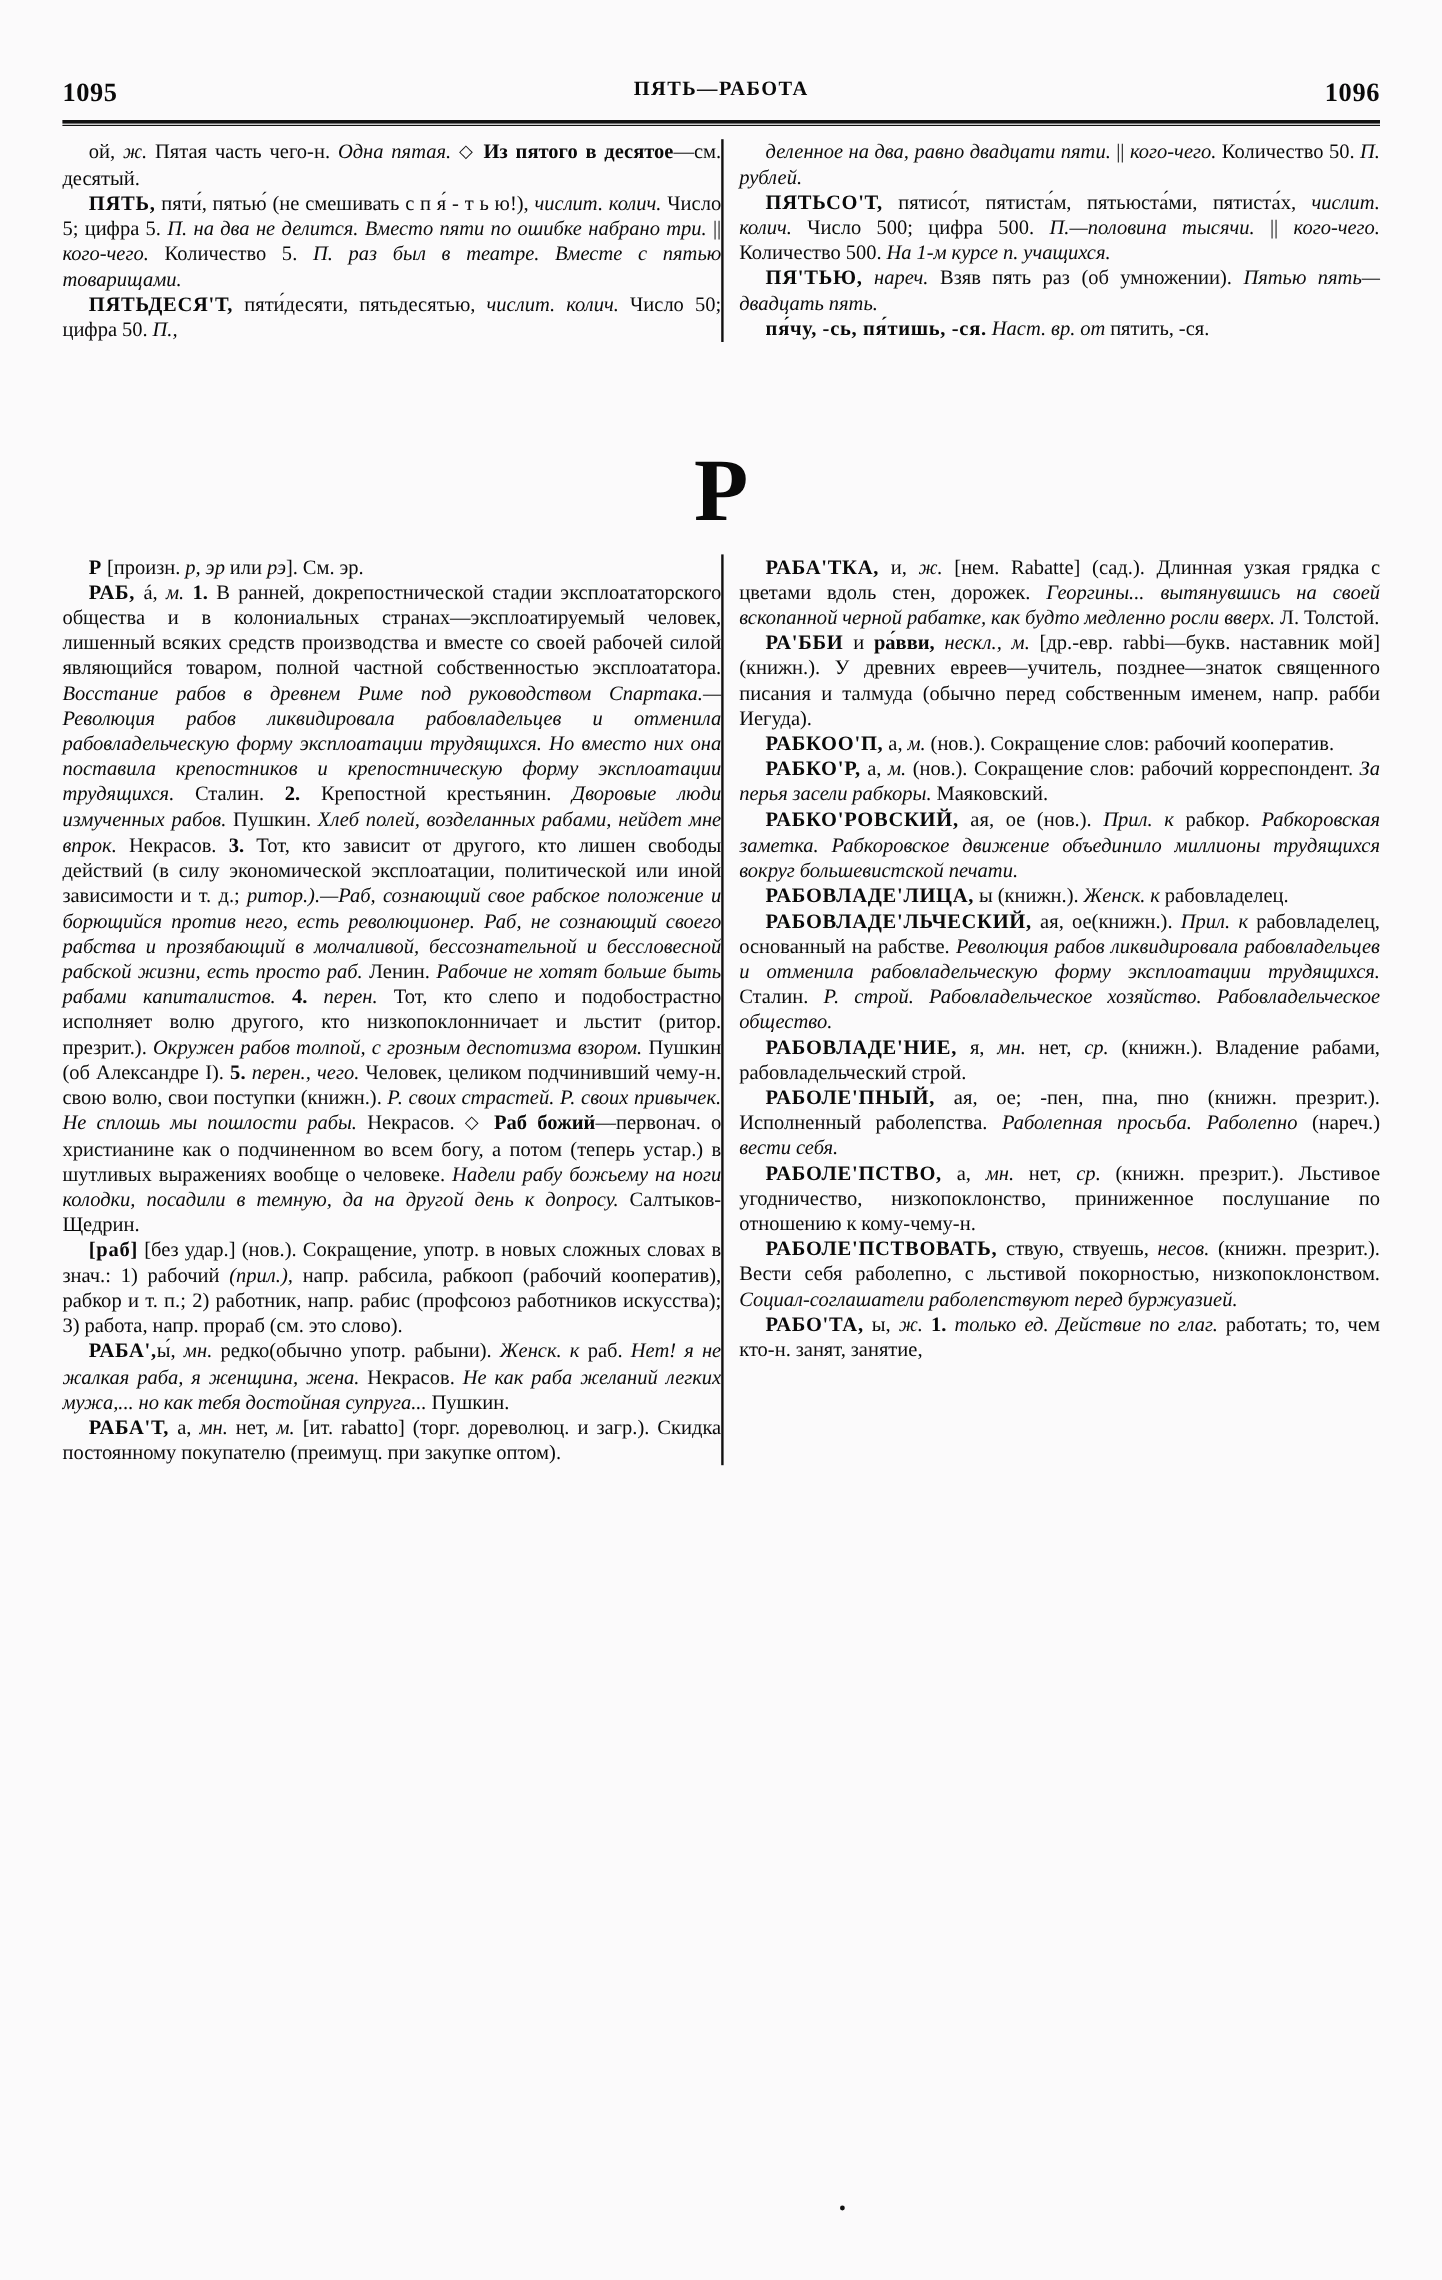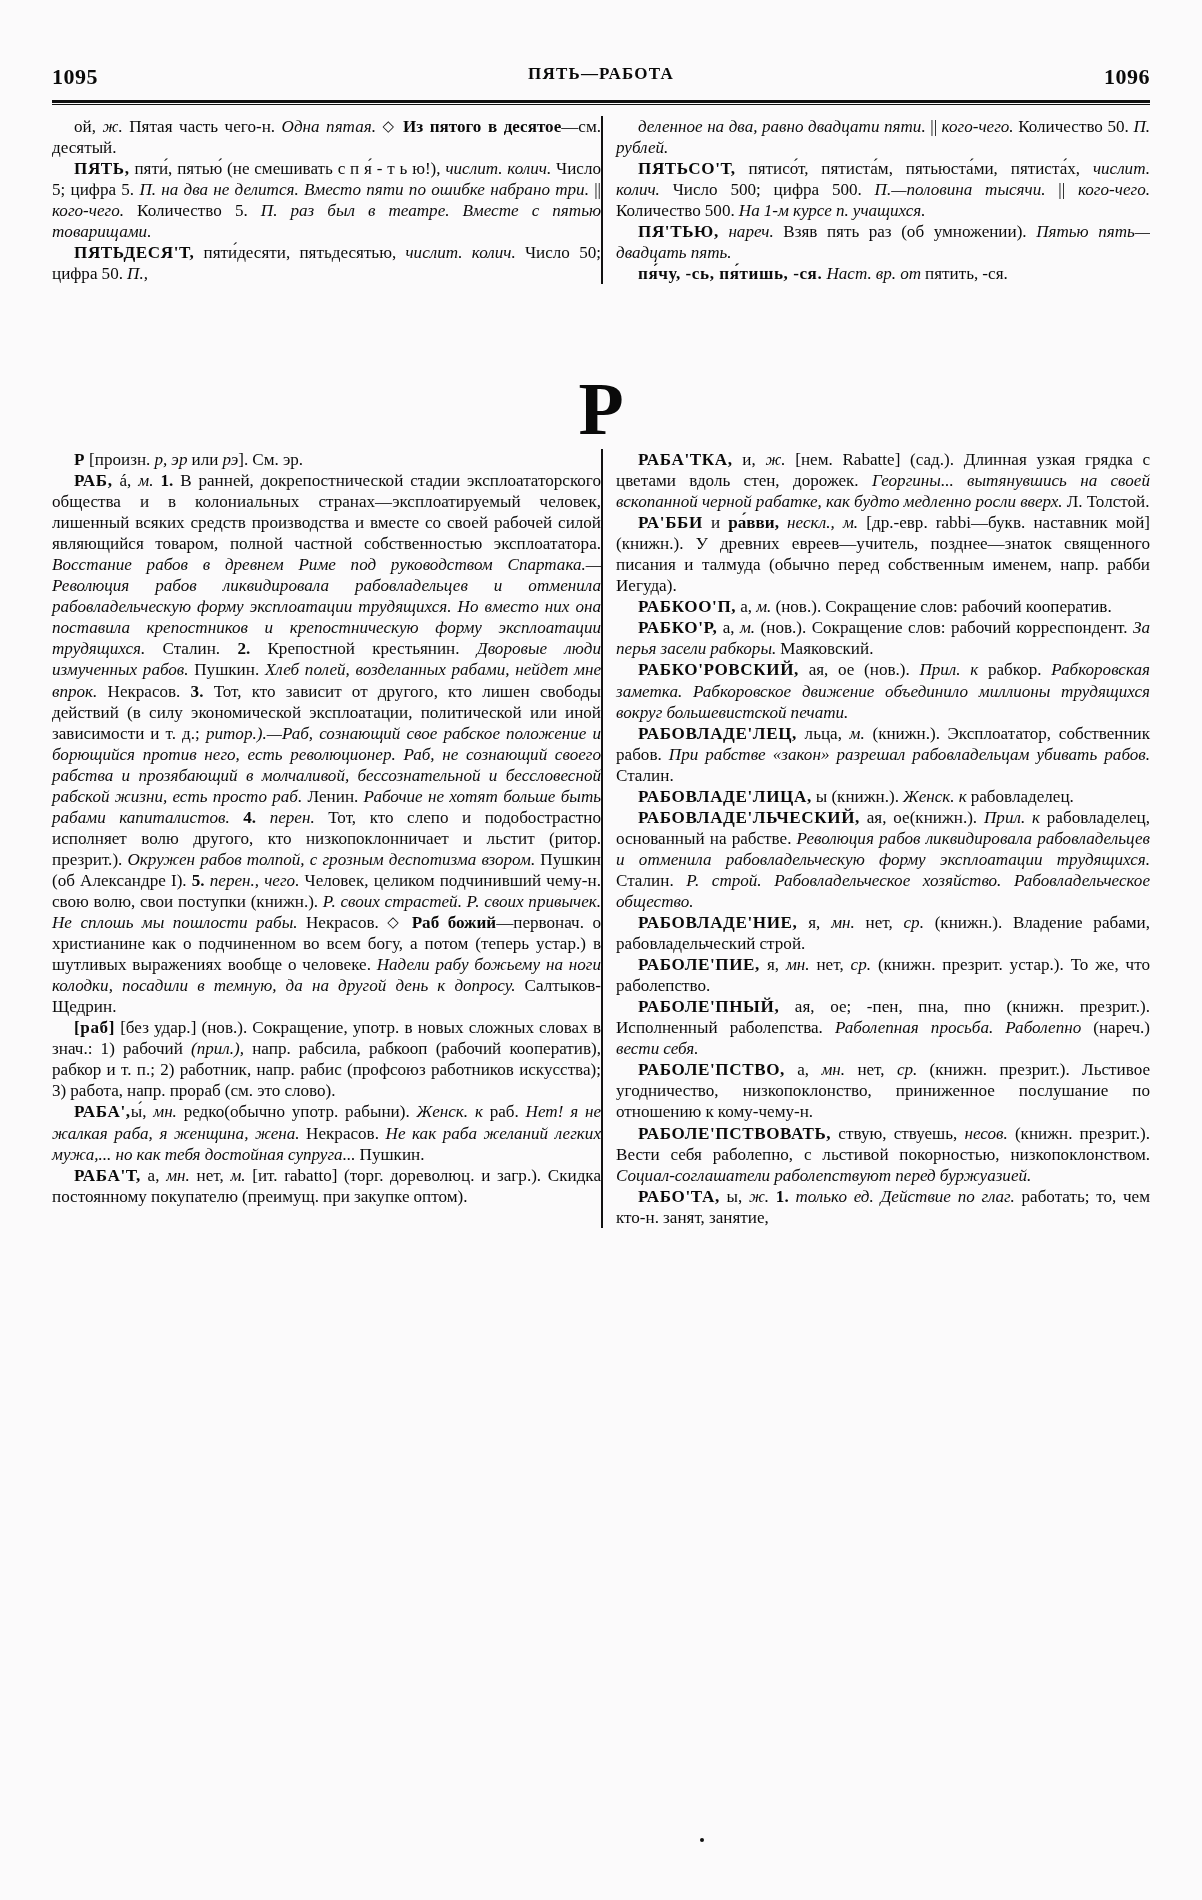--- a/index.html
+++ b/index.html
@@ -72,21 +72,21 @@
     left: 52px;
     top: 116px;
     width: 1098px;
   }
   #top-block .col { width: 549px; }
   #top-block .col.right { border-left: 2px solid #111; }
 
   
   #main-block {
     left: 52px;
-    top: 449px;
+    top: 462px;
     width: 1098px;
     justify-content: space-between;
   }
   #main-block .col { width: 549px; }
 
   
   .bigletter {
     position: absolute;
     left: 0;
     right: 0;
@@ -159,25 +159,23 @@
         <p class="e"><b class="hw">[раб]</b> [без удар.] (нов.). Сокращение, употр. в новых сложных словах в знач.: 1) рабочий <i>(прил.),</i> напр. рабсила, рабкооп (рабочий кооператив), рабкор и т. п.; 2) работник, напр. рабис (профсоюз работников искусства); 3) работа, напр. прораб (см. это слово).</p>
         <p class="e"><b class="hw">РАБА',</b>ы́, <i>мн.</i> редко(обычно употр. рабыни). <i>Женск. к</i> раб. <i>Нет! я не жалкая раба, я женщина, жена.</i> Некрасов. <i>Не как раба желаний легких мужа,... но как тебя достойная супруга...</i> Пушкин.</p>
         <p class="e"><b class="hw">РАБА'Т,</b> а, <i>мн.</i> нет, <i>м.</i> [ит. rabatto] (торг. дореволюц. и загр.). Скидка постоянному покупателю (преимущ. при закупке оптом).</p>
       </div>
     <div class="col right">
         <p class="e"><b class="hw">РАБА'ТКА,</b> и, <i>ж.</i> [нем. Rabatte] (сад.). Длинная узкая грядка с цветами вдоль стен, дорожек. <i>Георгины... вытянувшись на своей вскопанной черной рабатке, как будто медленно росли вверх.</i> Л. Толстой.</p>
         <p class="e"><b class="hw">РА'ББИ</b> и <b>ра́вви,</b> <i>нескл., м.</i> [др.-евр. rabbi—букв. наставник мой] (книжн.). У древних евреев—учитель, позднее—знаток священного писания и талмуда (обычно перед собственным именем, напр. рабби Иегуда).</p>
         <p class="e"><b class="hw">РАБКОО'П,</b> а, <i>м.</i> (нов.). Сокращение слов: рабочий кооператив.</p>
         <p class="e"><b class="hw">РАБКО'Р,</b> а, <i>м.</i> (нов.). Сокращение слов: рабочий корреспондент. <i>За перья засели рабкоры.</i> Маяковский.</p>
         <p class="e"><b class="hw">РАБКО'РОВСКИЙ,</b> ая, ое (нов.). <i>Прил. к</i> рабкор. <i>Рабкоровская заметка. Рабкоровское движение объединило миллионы трудящихся вокруг большевистской печати.</i></p>
-        <p class="e"><b class="hw">РАБОВЛАДЕ'ЛЕЦ,</b> льца, <i>м.</i> (книжн.). Эксплоататор, собственник рабов. <i>При рабстве «закон» разрешал рабовладельцам убивать рабов.</i> Сталин.</p>
         <p class="e"><b class="hw">РАБОВЛАДЕ'ЛИЦА,</b> ы (книжн.). <i>Женск. к</i> рабовладелец.</p>
         <p class="e"><b class="hw">РАБОВЛАДЕ'ЛЬЧЕСКИЙ,</b> ая, ое(книжн.). <i>Прил. к</i> рабовладелец, основанный на рабстве. <i>Революция рабов ликвидировала рабовладельцев и отменила рабовладельческую форму эксплоатации трудящихся.</i> Сталин. <i>Р. строй. Рабовладельческое хозяйство. Рабовладельческое общество.</i></p>
         <p class="e"><b class="hw">РАБОВЛАДЕ'НИЕ,</b> я, <i>мн.</i> нет, <i>ср.</i> (книжн.). Владение рабами, рабовладельческий строй.</p>
-        <p class="e"><b class="hw">РАБОЛЕ'ПИЕ,</b> я, <i>мн.</i> нет, <i>ср.</i> (книжн. презрит. устар.). То же, что раболепство.</p>
         <p class="e"><b class="hw">РАБОЛЕ'ПНЫЙ,</b> ая, ое; -пен, пна, пно (книжн. презрит.). Исполненный раболепства. <i>Раболепная просьба. Раболепно</i> (нареч.) <i>вести себя.</i></p>
         <p class="e"><b class="hw">РАБОЛЕ'ПСТВО,</b> а, <i>мн.</i> нет, <i>ср.</i> (книжн. презрит.). Льстивое угодничество, низкопоклонство, приниженное послушание по отношению к кому-чему-н.</p>
         <p class="e"><b class="hw">РАБОЛЕ'ПСТВОВАТЬ,</b> ствую, ствуешь, <i>несов.</i> (книжн. презрит.). Вести себя раболепно, с льстивой покорностью, низкопоклонством. <i>Социал-соглашатели раболепствуют перед буржуазией.</i></p>
         <p class="e"><b class="hw">РАБО'ТА,</b> ы, <i>ж.</i> <b>1.</b> <i>только ед. Действие по глаг.</i> работать; то, чем кто-н. занят, занятие,</p>
       </div>
   </div>
 
   <div class="bottom-dot"></div>
 </div>
 

